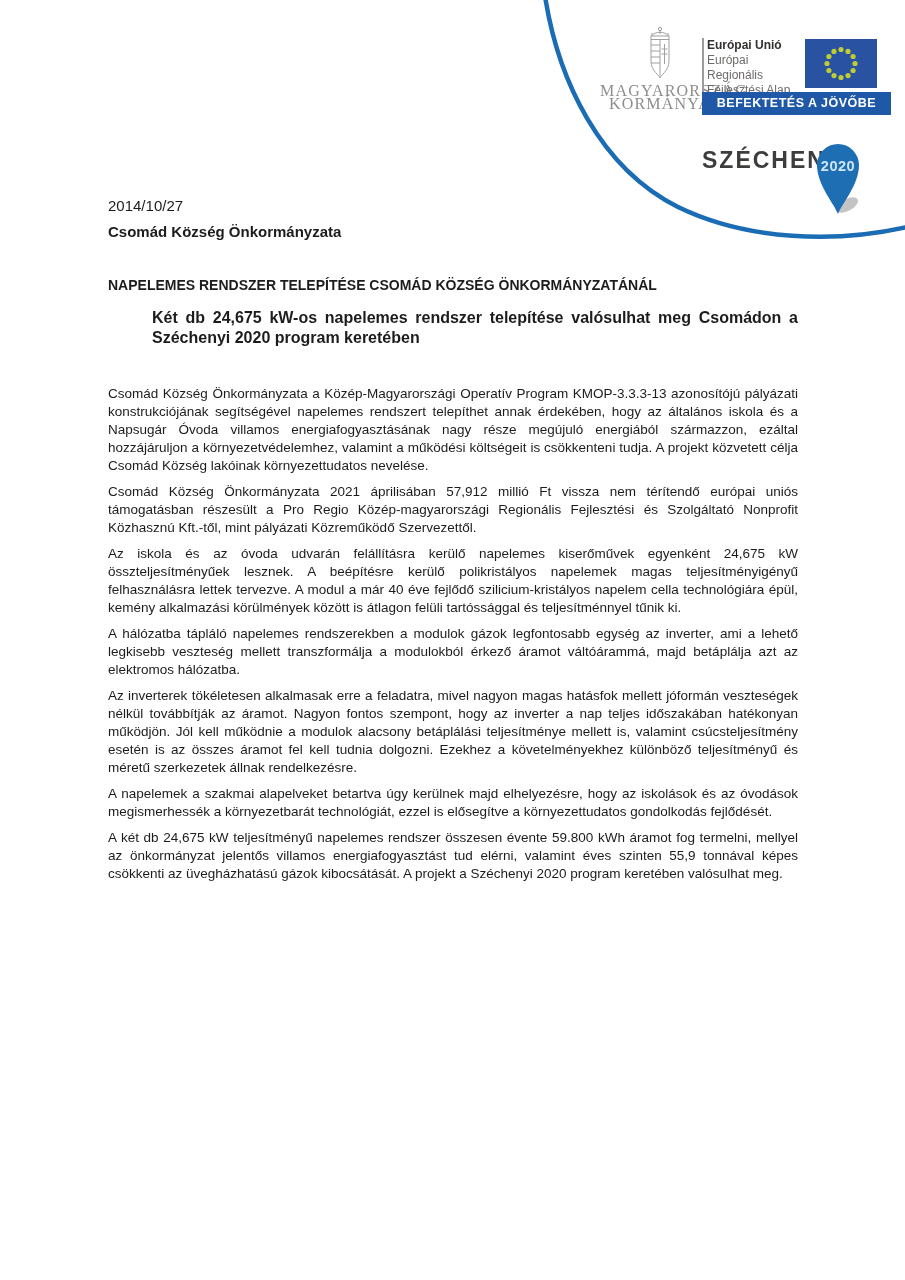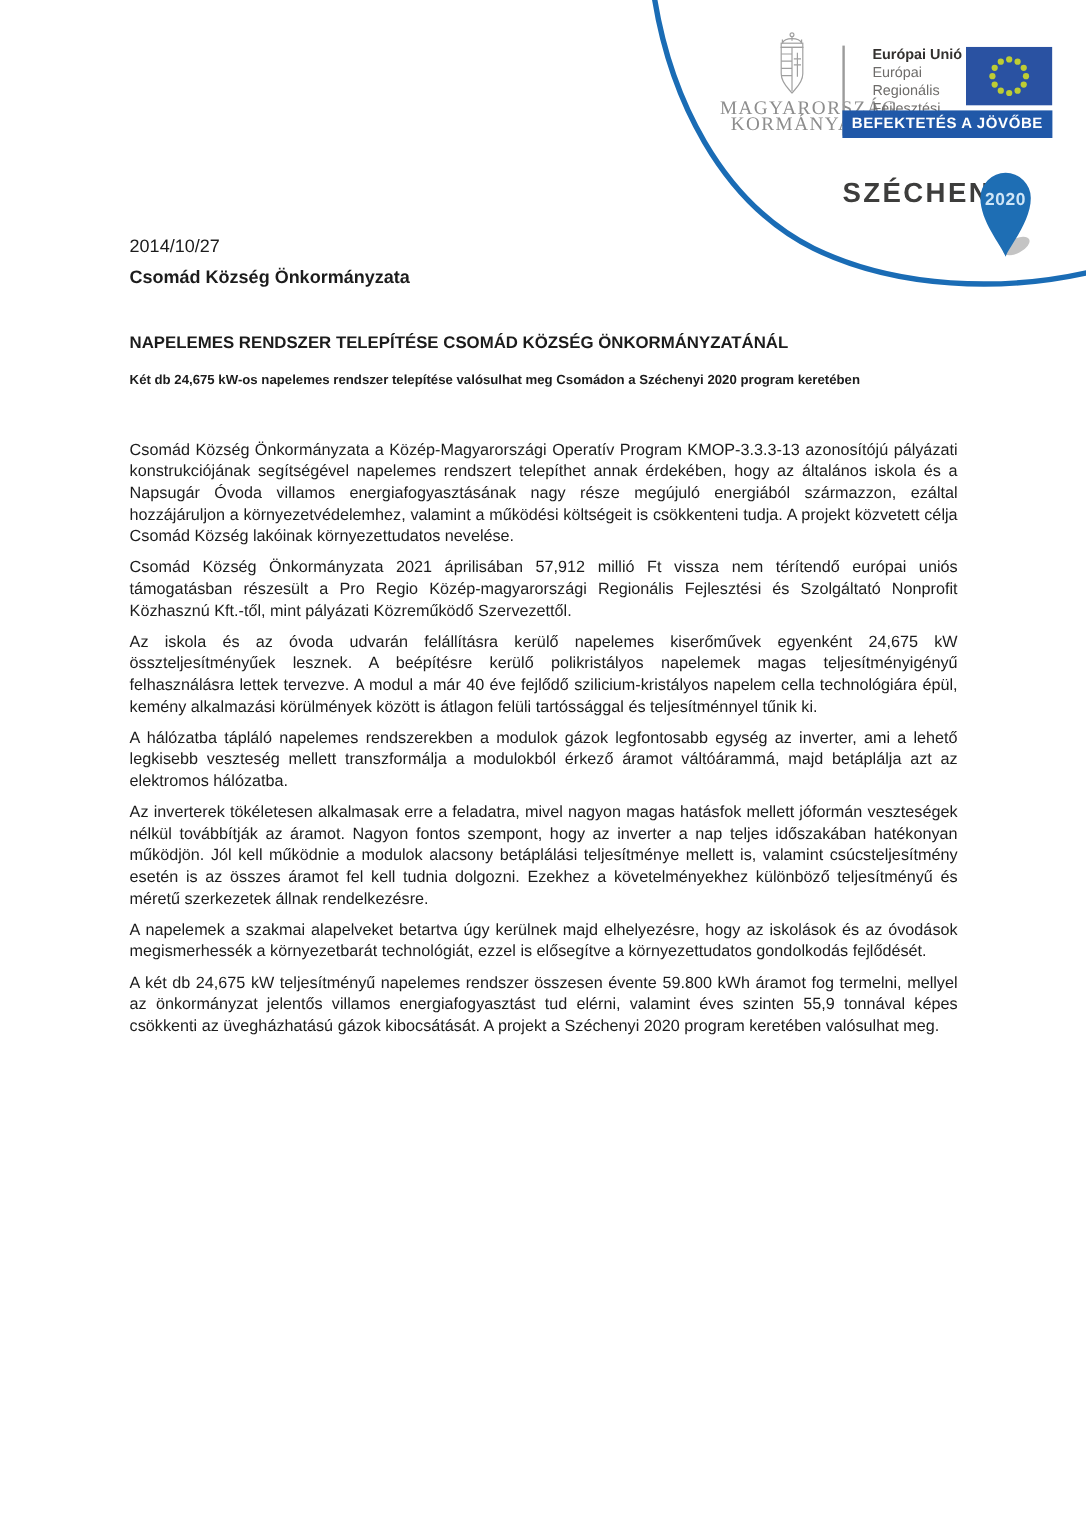--- a/index.html
+++ b/index.html
@@ -22,29 +22,29 @@
   .gov-block svg { display:block; margin:0 auto 3px auto; }
   .gov-name {
     font-family:"Liberation Serif", serif;
     font-size:16px; line-height:12.5px; letter-spacing:1.2px;
     color:#8d8d8d; font-variant:small-caps;
   }
 
   
   .eu-block {
     position:absolute; left:702px; top:38px;
-    border-left:2px solid #9b9b9b; padding-left:23px;
+    border-left:2px solid #9b9b9b; padding-left:3px;
     width:100px;
   }
   .eu-line1 { font-size:12px; font-weight:bold; color:#33312f; line-height:15px; }
   .eu-line2, .eu-line3 { font-size:12px; color:#6e6c6a; line-height:15px; }
   .eu-flag { position:absolute; left:805px; top:39px; display:block; }
 
   .banner {
-    position:absolute; left:702px; top:92px; width:175px; height:23px;
+    position:absolute; left:702px; top:92px; width:189px; height:23px;
     background:#2058a8; color:#ffffff;
     font-size:12.5px; font-weight:bold; letter-spacing:0.5px;
     text-align:center; line-height:23px;
   }
 
   
   .szechenyi-text {
     position:absolute; left:702px; top:147px;
     font-size:23px; font-weight:bold; letter-spacing:2px;
     color:#3d3d3c;
@@ -54,22 +54,22 @@
   
   .doc { position:absolute; left:108px; top:197px; width:690px; }
   .doc-date { font-size:15px; line-height:17px; margin-bottom:9px; }
   .doc-org  { font-size:15px; line-height:17px; font-weight:bold; margin-bottom:37px; }
   .doc-title {
     font-size:29px; line-height:33px; font-weight:bold;
     color:#2553a8; letter-spacing:0.5px; margin-bottom:11px;
   }
   .doc-subtitle { font-size:14px; line-height:16px; font-weight:bold; margin-bottom:15px; }
   .doc-lead {
-    font-size:11px; line-height:19.5px; font-weight:bold;
-    text-align:justify; margin-bottom:38px;
+    font-size:16px; line-height:19.5px; font-weight:bold;
+    text-align:justify; margin-bottom:38px;margin-left:44px;
   }
   .doc p.body-par {
     font-size:13.5px; line-height:18px;
     text-align:justify; margin-bottom:8px; color:#1c1c1c;
   }
 </style>
 </head>
 <body>
 
 <div class="page">

